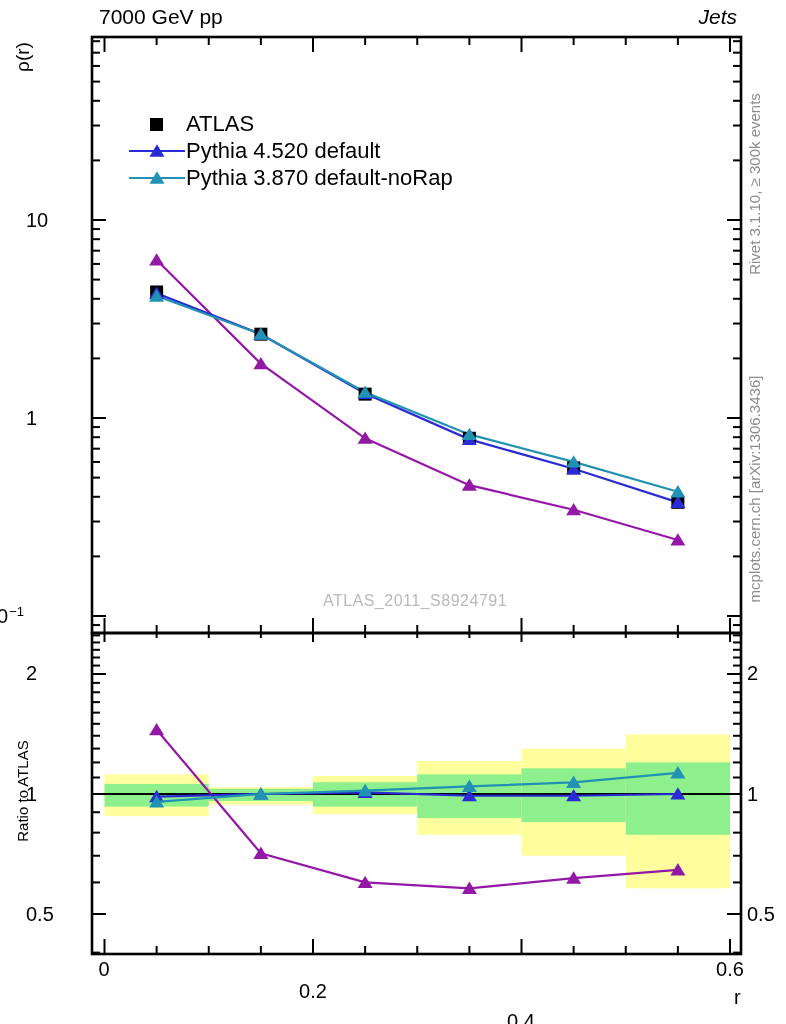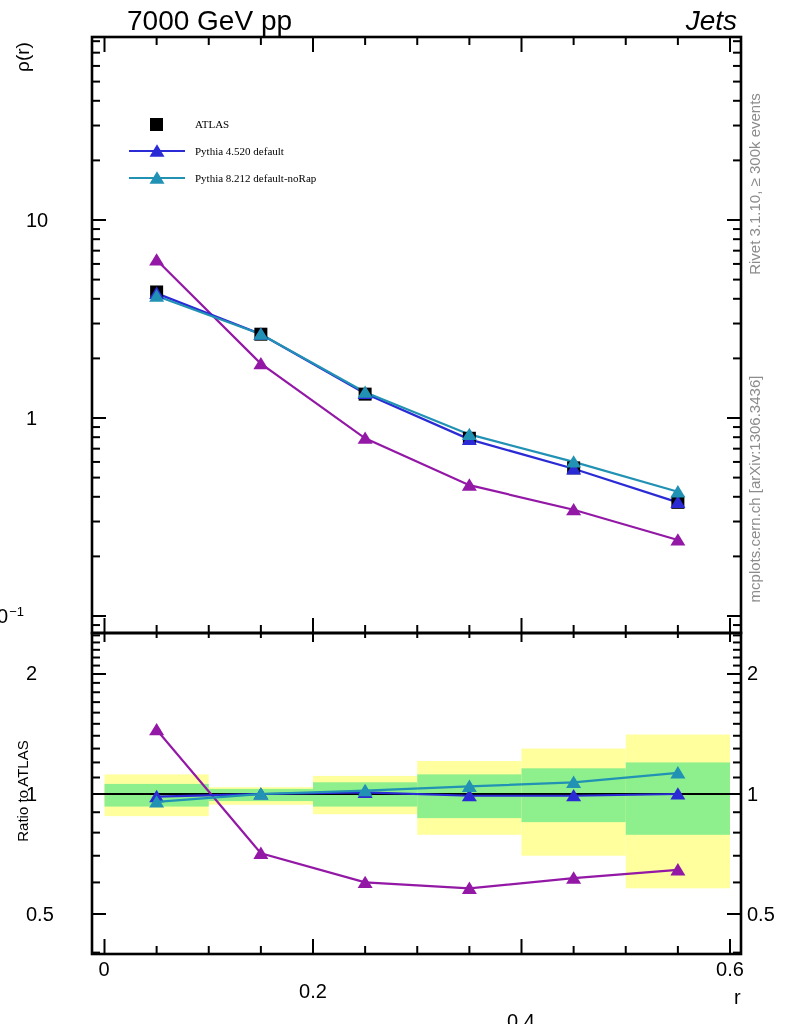--- a/index.html
+++ b/index.html
@@ -1,28 +1,28 @@
 <!DOCTYPE html>
 <html><head>
 <meta charset="utf-8">
 <style>
   html,body{margin:0;padding:0;background:#fff;}
   #page{position:relative;width:786px;height:1024px;background:#ffffff;overflow:hidden;
         font-family:"Liberation Sans","DejaVu Sans",sans-serif;color:#000;}
   .abs{position:absolute;white-space:nowrap;}
-  .title{font-size:28px;margin-left:28px;}
+  .title{font-size:21px;}
   .vtext{position:absolute;white-space:nowrap;transform:translate(-50%,-50%) rotate(-90deg);}
   .tick-label{position:absolute;font-size:20px;line-height:26px;white-space:nowrap;}
   .tl-right{text-align:left;width:60px;}
   .sup{font-size:13px;position:relative;top:-7px;margin-left:1px;}
   .xlab{transform:translateX(-50%);line-height:22px;}
   #legend{position:absolute;left:128px;top:110px;}
   .leg-row{display:flex;align-items:center;height:27px;}
   .leg-swatch{width:58px;height:18px;flex:0 0 58px;}
-  .leg-text{margin-left:9px;font-size:11px;font-family:Liberation Serif, serif;}
+  .leg-text{font-size:22px;}
   #plot-svg{position:absolute;left:0;top:0;}
   .gray-note{font-size:15px;}
   #watermark{font-size:16px;letter-spacing:0.5px;}
 </style>
 </head>
 <body>
 
 <div id="page">
 
   <svg id="plot-svg" width="786" height="1024">
@@ -231,20 +231,21 @@
   <div class="abs title" style="left:99px;top:5px;">7000 GeV pp</div>
   <div class="abs title" style="right:49px;top:5px;font-style:italic;">Jets</div>
 
   <div class="vtext" style="left:23px;top:57px;font-size:19px;">ρ(r)</div>
   <div class="vtext" style="left:22px;top:791px;font-size:15px;">Ratio to ATLAS</div>
 
   <div class="vtext gray-note" style="left:754px;top:184px;color:#8c8c8c;">Rivet 3.1.10, ≥ 300k events</div>
   <div class="vtext gray-note" style="left:754px;top:489px;color:#8c8c8c;">mcplots.cern.ch [arXiv:1306.3436]</div>
 
   <div class="vtext" id="watermark" style="left:0;top:0;transform:none;position:absolute;"></div>
+  <div class="abs" style="left:415px;top:601px;transform:translate(-50%,-50%);font-size:16px;color:#b9b9b9;letter-spacing:0.5px;">ATLAS_2011_S8924791</div>
 
   <div class="tick-label tl-right" style="right:700px;top:207px;"><span>10</span><span class="sup"></span></div>
   <div class="tick-label tl-right" style="right:700px;top:405px;"><span>1</span><span class="sup"></span></div>
   <div class="tick-label tl-right" style="right:740px;top:603px;"><span>10</span><span class="sup">−1</span></div>
 
   <div class="tick-label tl-right" style="right:700px;top:660px;">2</div>
   <div class="tick-label tl-right" style="right:700px;top:781px;">1</div>
   <div class="tick-label tl-right" style="right:700px;top:901px;">0.5</div>
 
   <div class="tick-label" style="left:747px;top:660px;">2</div>
@@ -269,17 +270,17 @@
           <line x1="1" y1="9" x2="57" y2="9" stroke="#2b2bd5" stroke-width="2.2"></line>
           <path d="M29 2.2 L36.5 14.8 L21.5 14.8 Z" fill="#2b2bd5"></path>
         </svg>
       <span class="leg-text">Pythia 4.520 default</span>
     </div>
     <div class="leg-row">
       <svg class="leg-swatch" viewBox="0 0 58 18">
           <line x1="1" y1="9" x2="57" y2="9" stroke="#2191b4" stroke-width="2.2"></line>
           <path d="M29 2.2 L36.5 14.8 L21.5 14.8 Z" fill="#2191b4"></path>
         </svg>
-      <span class="leg-text">Pythia 8.212 default-noRap</span>
+      <span class="leg-text">Pythia 3.870 default-noRap</span>
     </div>
   </div>
 
 </div>
 
 </body></html>

